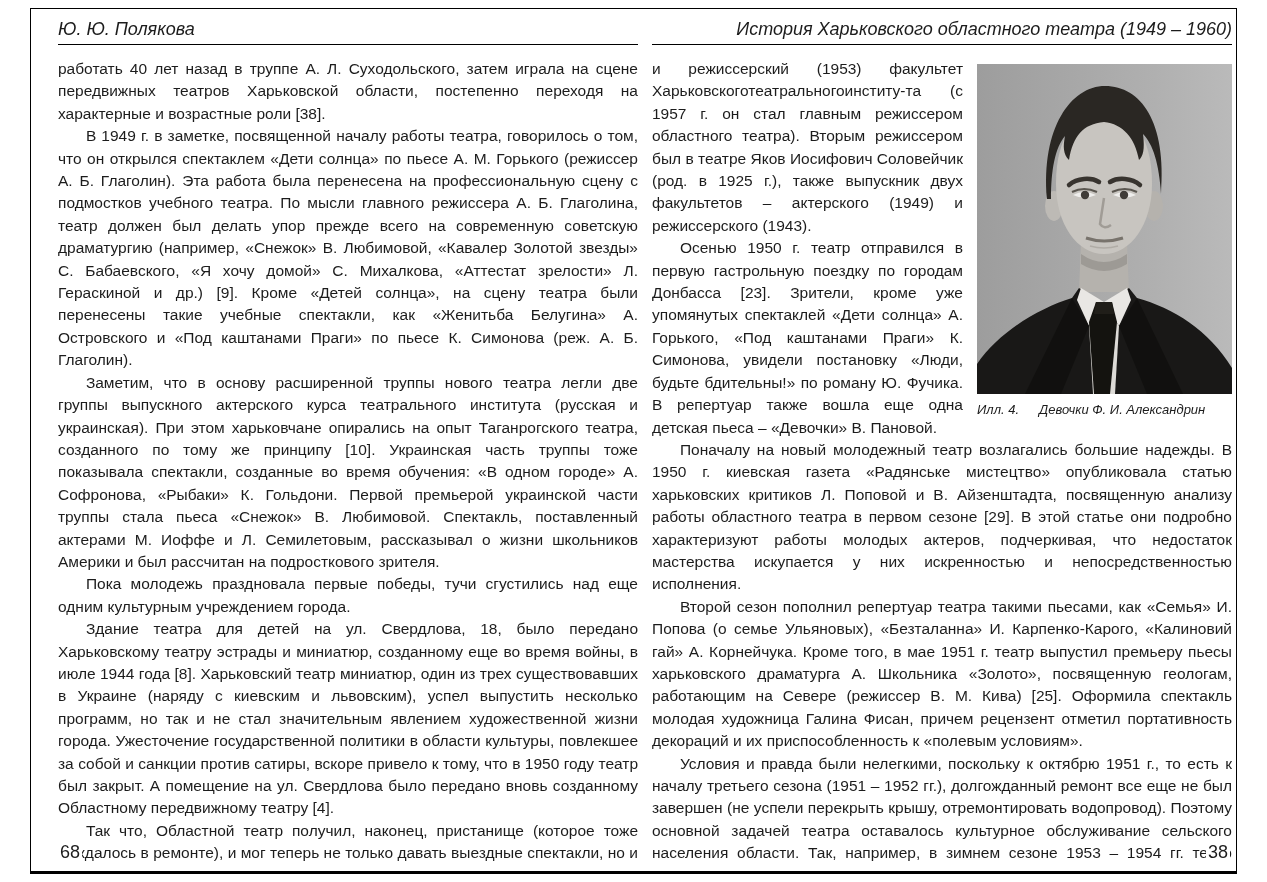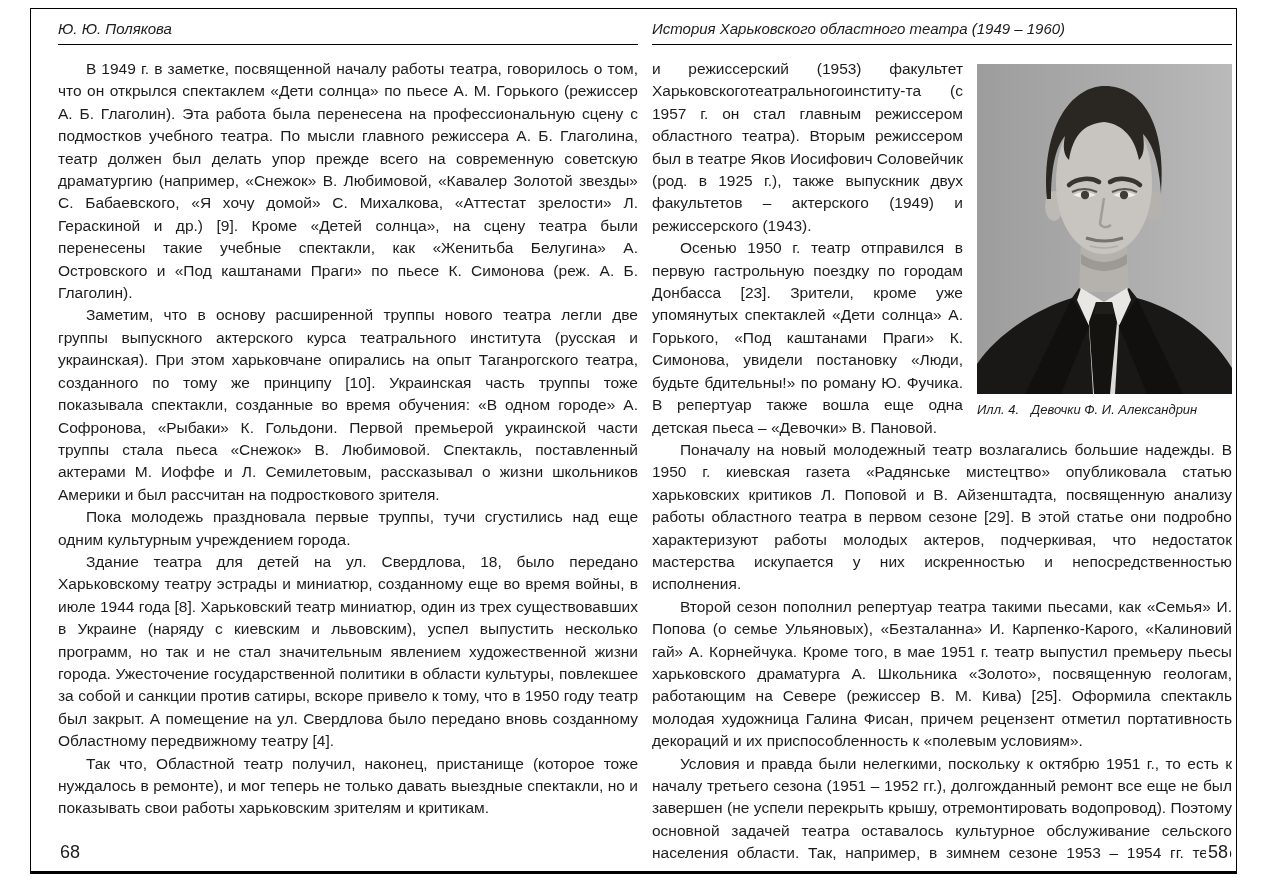--- a/index.html
+++ b/index.html
@@ -28,28 +28,28 @@
   }
   .page {
     flex: 1 1 0;
     position: relative;
     display: flex;
     flex-direction: column;
     overflow: hidden;
   }
   .running-head {
     font-style: italic;
-    font-size: 15px;
+    font-size: 18px;
     line-height: 20px;
     border-bottom: 1.5px solid #000;
     padding-bottom: 5px;
     margin-bottom: 13px;
     white-space: nowrap;
   }
-  .running-head.right { }
+  .running-head.right { text-align: right; }
   .page-body {
     font-size: 15.5px;
     line-height: 22.4px;
     text-align: justify;
     flex: 1 1 auto;
     overflow: hidden;
   }
   .para { margin: 0; text-indent: 1.8em; }
   .para.cont { text-indent: 0; }
   .page-number {
@@ -74,34 +74,35 @@
     background: #ababab;
   }
   figcaption {
     font-style: italic;
     font-size: 13px;
     line-height: 16px;
     padding-top: 8px;
     text-align: left;
     white-space: nowrap;
   }
-  figcaption .cap-label { margin-right: 12px; text-align: center; }
+  figcaption .cap-label { margin-right: 20px; text-align: center; }
 </style>
 </head>
 <body>
 
 <div class="frame">
   <div class="spread">
 
     <div class="page">
       <div class="running-head">Ю. Ю. Полякова</div>
       <div class="page-body">
+        <p class="para cont">работать 40 лет назад в труппе А. Л. Суходольского, затем играла на сцене передвижных театров Харьковской области, постепенно переходя на характерные и возрастные роли [38].</p>
         <p class="para">В 1949 г. в заметке, посвященной началу работы театра, говорилось о том, что он открылся спектаклем «Дети солнца» по пьесе А. М. Горького (режиссер А. Б. Глаголин). Эта работа была перенесена на профессиональную сцену с подмостков учебного театра. По мысли главного режиссера А. Б. Глаголина, театр должен был делать упор прежде всего на современную советскую драматургию (например, «Снежок» В. Любимовой, «Кавалер Золотой звезды» С. Бабаевского, «Я хочу домой» С. Михалкова, «Аттестат зрелости» Л. Гераскиной и др.) [9]. Кроме «Детей солнца», на сцену театра были перенесены такие учебные спектакли, как «Женитьба Белугина» А. Островского и «Под каштанами Праги» по пьесе К. Симонова (реж. А. Б. Глаголин).</p>
         <p class="para">Заметим, что в основу расширенной труппы нового театра легли две группы выпускного актерского курса театрального института (русская и украинская). При этом харьковчане опирались на опыт Таганрогского театра, созданного по тому же принципу [10]. Украинская часть труппы тоже показывала спектакли, созданные во время обучения: «В одном городе» А. Софронова, «Рыбаки» К. Гольдони. Первой премьерой украинской части труппы стала пьеса «Снежок» В. Любимовой. Спектакль, поставленный актерами М. Иоффе и Л. Семилетовым, рассказывал о жизни школьников Америки и был рассчитан на подросткового зрителя.</p>
-        <p class="para">Пока молодежь праздновала первые труппы, тучи сгустились над еще одним культурным учреждением города.</p>
+        <p class="para">Пока молодежь праздновала первые победы, тучи сгустились над еще одним культурным учреждением города.</p>
         <p class="para">Здание театра для детей на ул. Свердлова, 18, было передано Харьковскому театру эстрады и миниатюр, созданному еще во время войны, в июле 1944 года [8]. Харьковский театр миниатюр, один из трех существовавших в Украине (наряду с киевским и львовским), успел выпустить несколько программ, но так и не стал значительным явлением художественной жизни города. Ужесточение государственной политики в области культуры, повлекшее за собой и санкции против сатиры, вскоре привело к тому, что в 1950 году театр был закрыт. А помещение на ул. Свердлова было передано вновь созданному Областному передвижному театру [4].</p>
         <p class="para">Так что, Областной театр получил, наконец, пристанище (которое тоже нуждалось в ремонте), и мог теперь не только давать выездные спектакли, но и показывать свои работы харьковским зрителям и критикам.</p>
 
       </div>
       <div class="page-number left-num">68</div>
     </div>
 
     <div class="page">
       <div class="running-head right">История Харьковского областного театра (1949 – 1960)</div>
       <div class="page-body">
@@ -159,17 +160,17 @@
           </figcaption>
         </figure>
 
         <p class="para cont">и режиссерский (1953) факультет Харьковскоготеатральногоинститу-та (с 1957 г. он стал главным режиссером областного театра). Вторым режиссером был в театре Яков Иосифович Соловейчик (род. в 1925 г.), также выпускник двух факультетов – актерского (1949) и режиссерского (1943).</p>
         <p class="para">Осенью 1950 г. театр отправился в первую гастрольную поездку по городам Донбасса [23]. Зрители, кроме уже упомянутых спектаклей «Дети солнца» А. Горького, «Под каштанами Праги» К. Симонова, увидели постановку «Люди, будьте бдительны!» по роману Ю. Фучика. В репертуар также вошла еще одна детская пьеса – «Девочки» В. Пановой.</p>
         <p class="para">Поначалу на новый молодежный театр возлагались большие надежды. В 1950 г. киевская газета «Радянське мистецтво» опубликовала статью харьковских критиков Л. Поповой и В. Айзенштадта, посвященную анализу работы областного театра в первом сезоне [29]. В этой статье они подробно характеризуют работы молодых актеров, подчеркивая, что недостаток мастерства искупается у них искренностью и непосредственностью исполнения.</p>
         <p class="para">Второй сезон пополнил репертуар театра такими пьесами, как «Семья» И. Попова (о семье Ульяновых), «Безталанна» И. Карпенко-Карого, «Калиновий гай» А. Корнейчука. Кроме того, в мае 1951 г. театр выпустил премьеру пьесы харьковского драматурга А. Школьника «Золото», посвященную геологам, работающим на Севере (режиссер В. М. Кива) [25]. Оформила спектакль молодая художница Галина Фисан, причем рецензент отметил портативность декораций и их приспособленность к «полевым условиям».</p>
         <p class="para">Условия и правда были нелегкими, поскольку к октябрю 1951 г., то есть к началу третьего сезона (1951 – 1952 гг.), долгожданный ремонт все еще не был завершен (не успели перекрыть крышу, отремонтировать водопровод). Поэтому основной задачей театра оставалось культурное обслуживание сельского населения области. Так, например, в зимнем сезоне 1953 – 1954 гг. театр показал 149 спектаклей, из них 64 – для детей.</p>
 
       </div>
-      <div class="page-number right-num">58</div>
+      <div class="page-number right-num">38</div>
     </div>
 
   </div>
 </div>
 
 </body></html>

